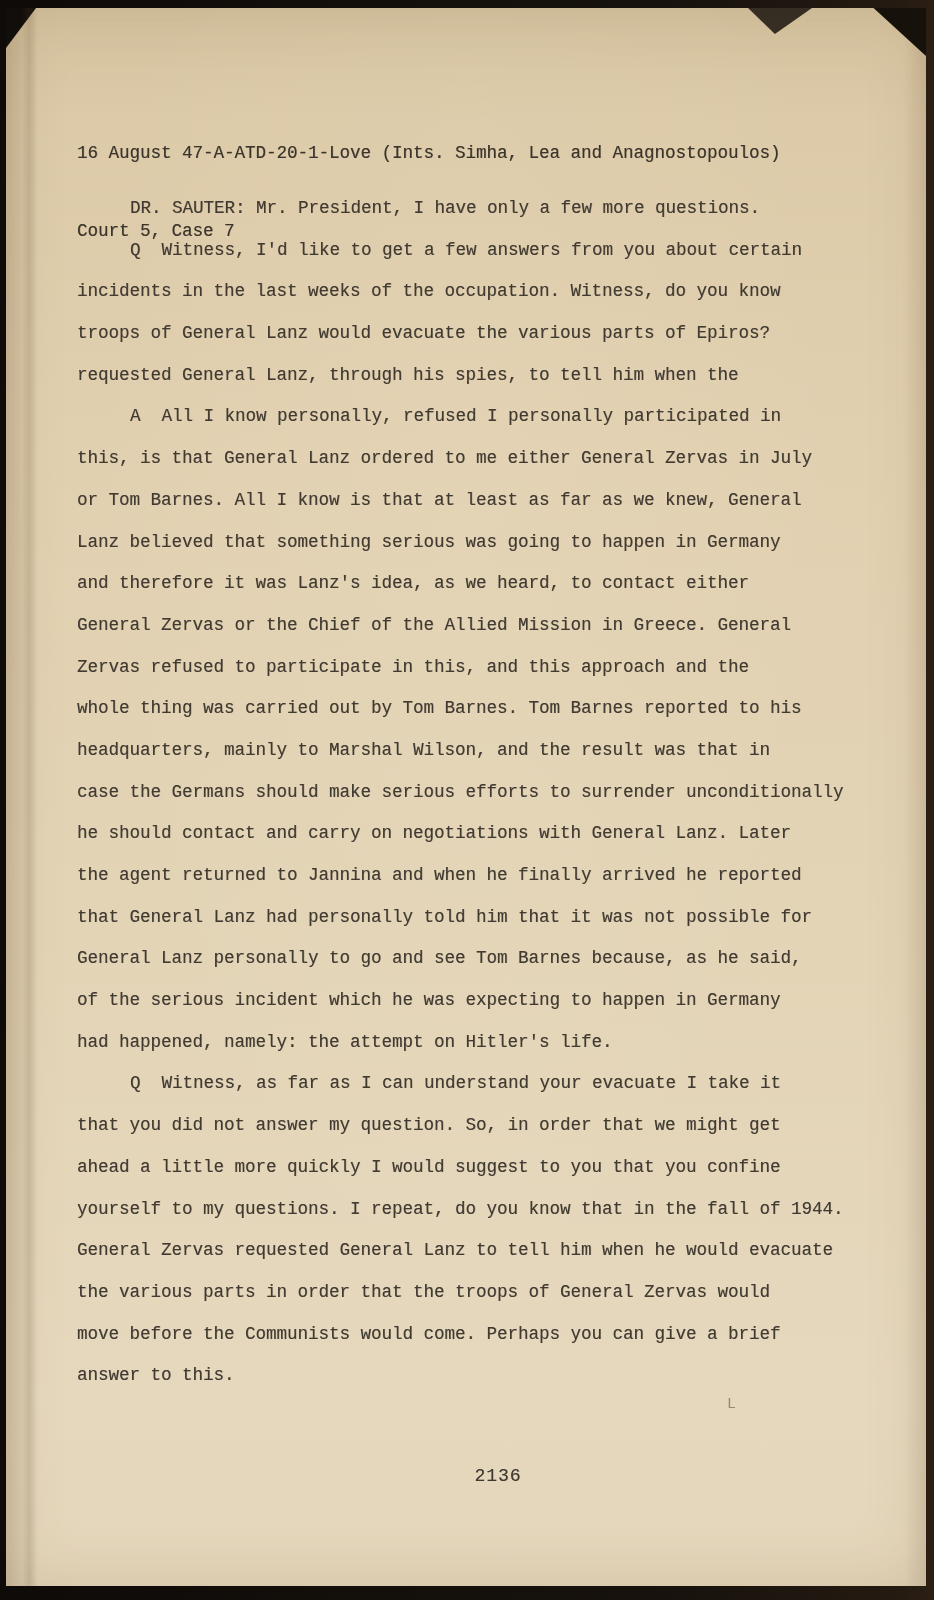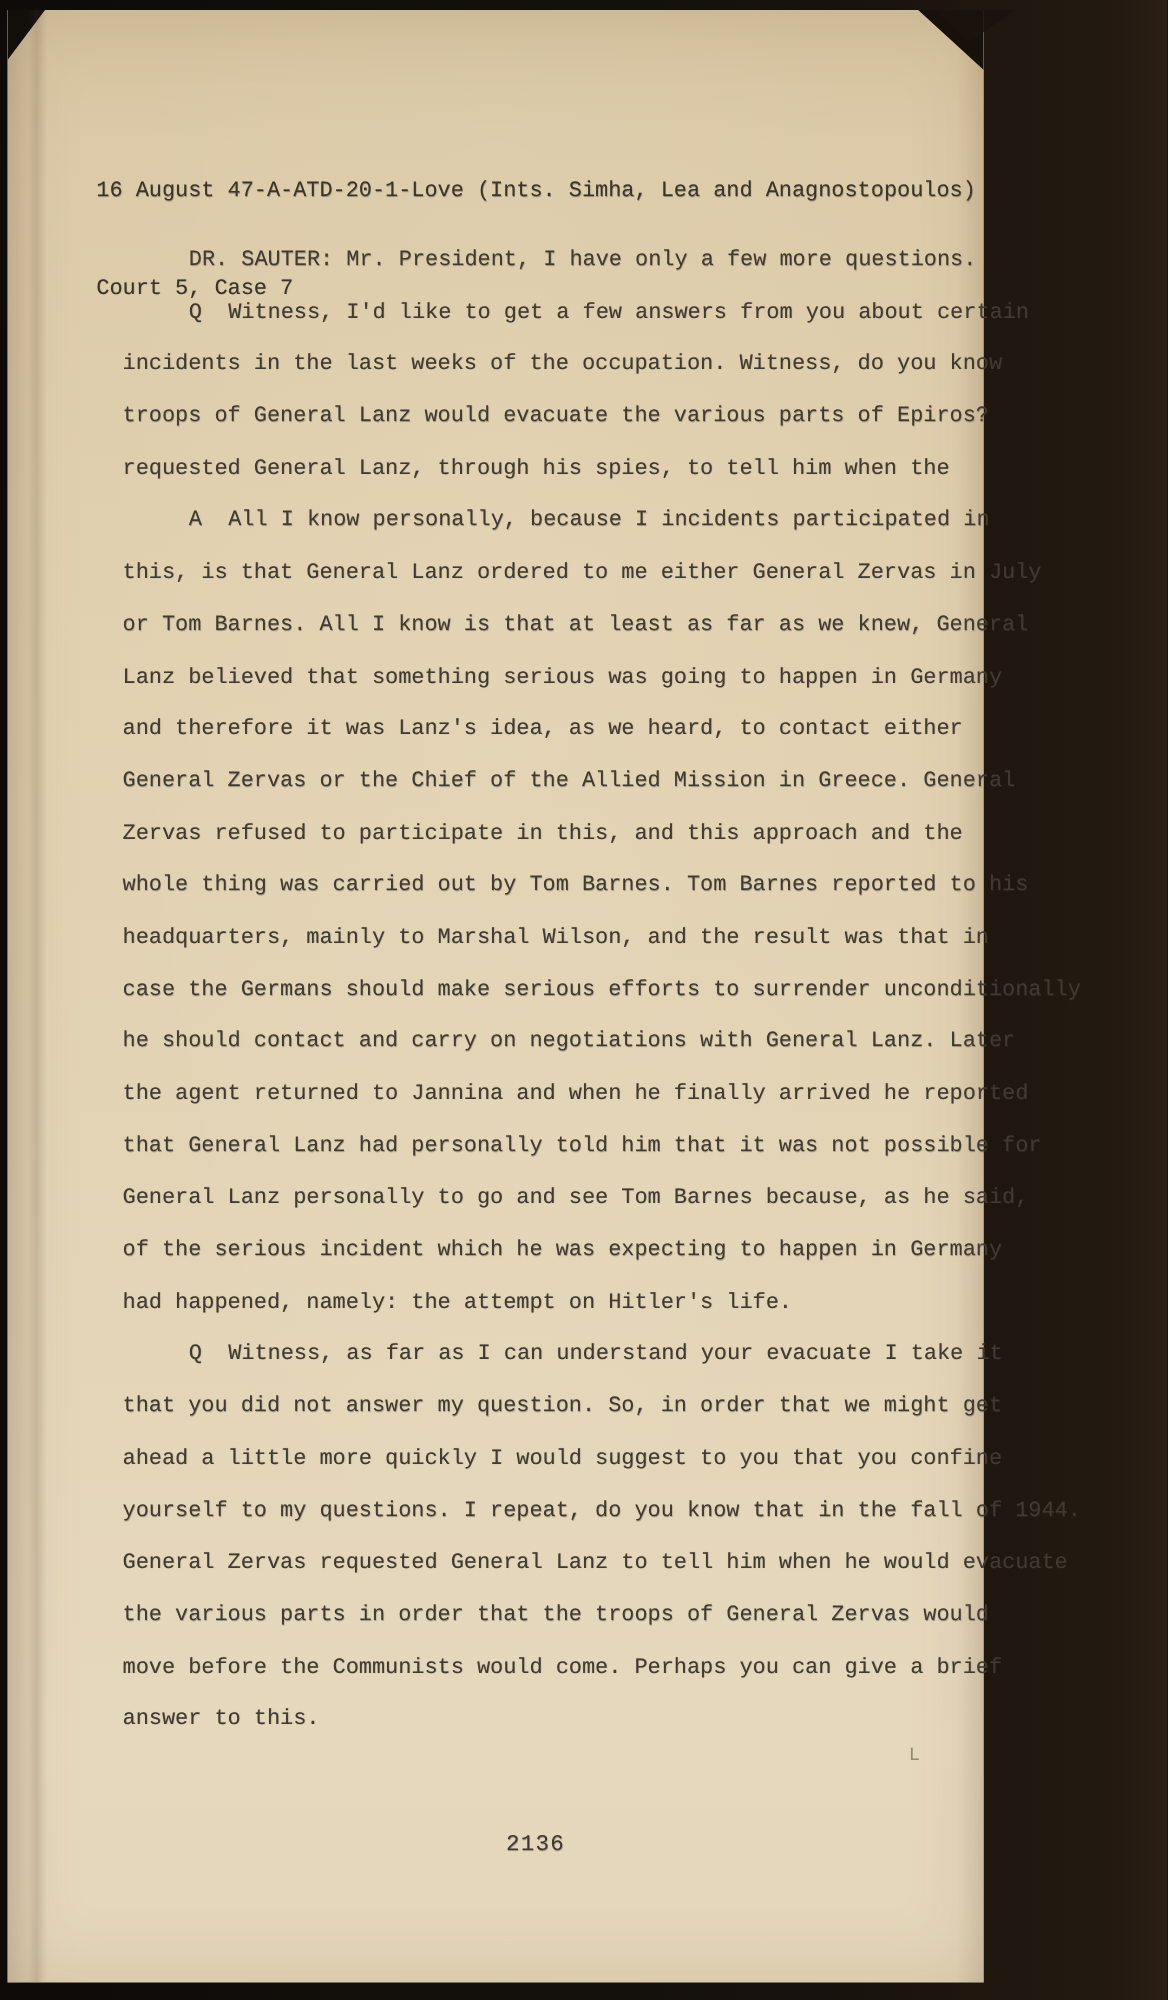--- a/index.html
+++ b/index.html
@@ -10,21 +10,21 @@
     font-family: "Liberation Mono", "DejaVu Sans Mono", monospace;
   }
   .scan {
     position: relative;
     width: 934px; height: 1600px;
     background: linear-gradient(90deg, #0e0b08 0%, #17120d 70%, #241a11 96%, #2c2015 100%);
   }
   .paper {
     position: absolute;
     left: 6px; top: 8px;
-    width: 781px; height: 1578px;
+    width: 920px; height: 1578px;
     background:
       linear-gradient(90deg, rgba(125,98,68,0.22) 0px, rgba(125,98,68,0.0) 30px),
       linear-gradient(270deg, rgba(115,88,58,0.14) 0px, rgba(115,88,58,0.0) 22px),
       radial-gradient(ellipse at 50% 30%, rgba(255,250,235,0.07), rgba(0,0,0,0) 60%),
       linear-gradient(180deg, #d5c29e 0%, #dccaa8 7%, #e1d0b0 28%, #e3d4b6 58%, #e6d8bd 88%, #e4d6ba 100%);
     box-shadow: inset 0 0 60px rgba(120,95,60,0.18);
   }
   .corner-tl {
     position: absolute; left: 0; top: 0;
     width: 30px; height: 40px;
@@ -59,21 +59,20 @@
   .body {
     position: absolute; left: 71px; top: 180px;
     color: #403a31;
     text-shadow: 0.4px 0.4px 0.6px rgba(64,58,49,0.42);
   }
   .line {
     font-size: 17.5px;
     line-height: 41.7px;
     height: 41.7px;
     white-space: pre;
-    margin-left: 21px;
   }
   .line.indent { padding-left: 53px; }
   .stray {
     position: absolute; left: 721px; top: 1388px;
     font-size: 15px; color: rgba(80,72,58,0.55);
     font-family: "Liberation Mono", "DejaVu Sans Mono", monospace;
   }
   .pagenum {
     position: absolute; left: 0; top: 1458px;
     width: 100%;
@@ -99,21 +98,21 @@
       <div>16 August 47-A-ATD-20-1-Love (Ints. Simha, Lea and Anagnostopoulos)</div>
       <div>Court 5, Case 7</div>
     </div>
 
     <div class="body" id="body-lines">
         <div class="line indent">DR. SAUTER: Mr. President, I have only a few more questions.</div>
         <div class="line indent">Q  Witness, I'd like to get a few answers from you about certain</div>
         <div class="line">incidents in the last weeks of the occupation. Witness, do you know</div>
         <div class="line">troops of General Lanz would evacuate the various parts of Epiros?</div>
         <div class="line">requested General Lanz, through his spies, to tell him when the</div>
-        <div class="line indent">A  All I know personally, because I incidents participated in</div>
+        <div class="line indent">A  All I know personally, refused I personally participated in</div>
         <div class="line">this, is that General Lanz ordered to me either General Zervas in July</div>
         <div class="line">or Tom Barnes. All I know is that at least as far as we knew, General</div>
         <div class="line">Lanz believed that something serious was going to happen in Germany</div>
         <div class="line">and therefore it was Lanz's idea, as we heard, to contact either</div>
         <div class="line">General Zervas or the Chief of the Allied Mission in Greece. General</div>
         <div class="line">Zervas refused to participate in this, and this approach and the</div>
         <div class="line">whole thing was carried out by Tom Barnes. Tom Barnes reported to his</div>
         <div class="line">headquarters, mainly to Marshal Wilson, and the result was that in</div>
         <div class="line">case the Germans should make serious efforts to surrender unconditionally</div>
         <div class="line">he should contact and carry on negotiations with General Lanz. Later</div>

